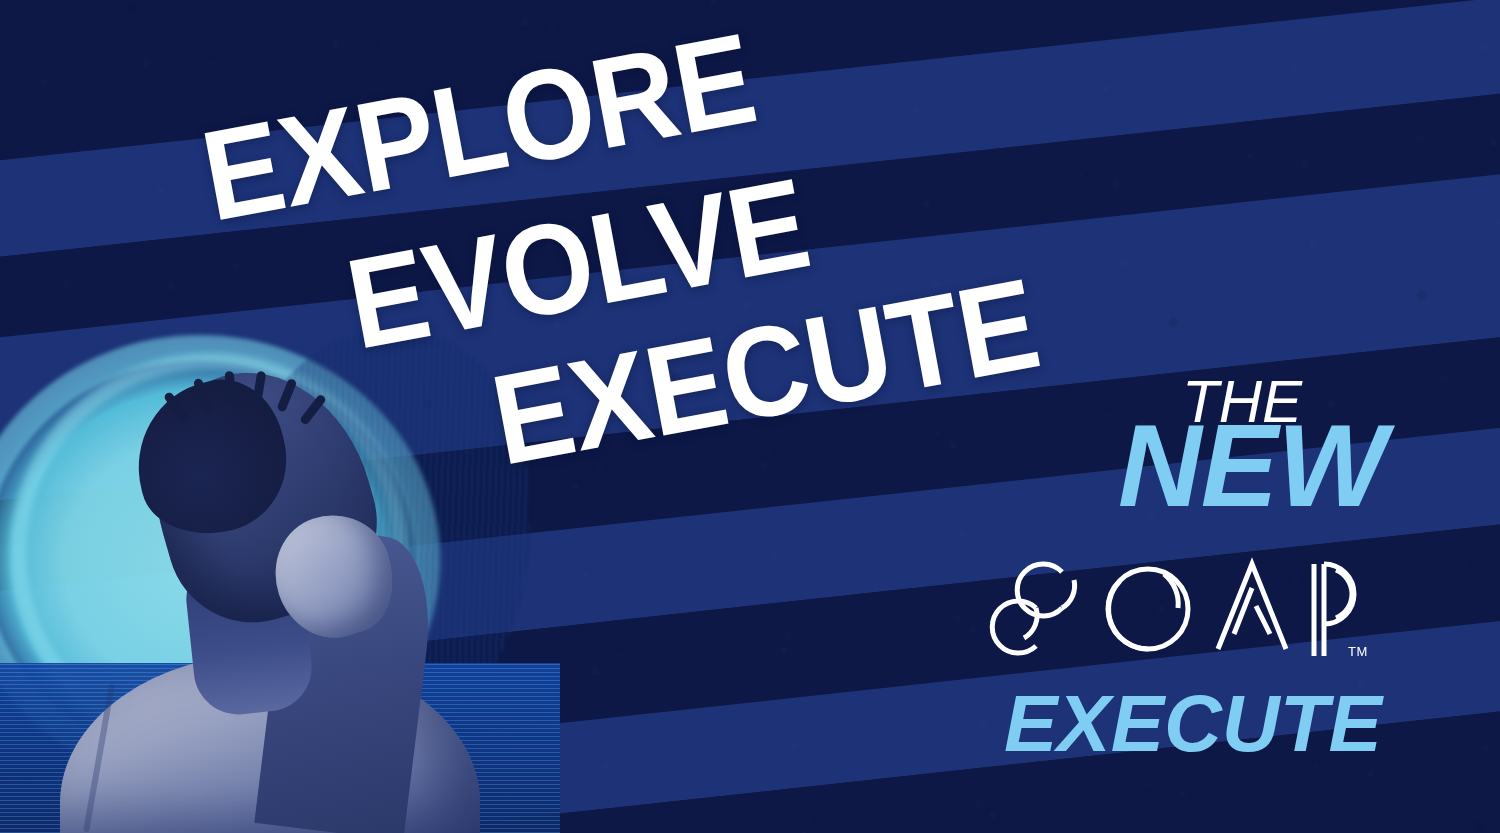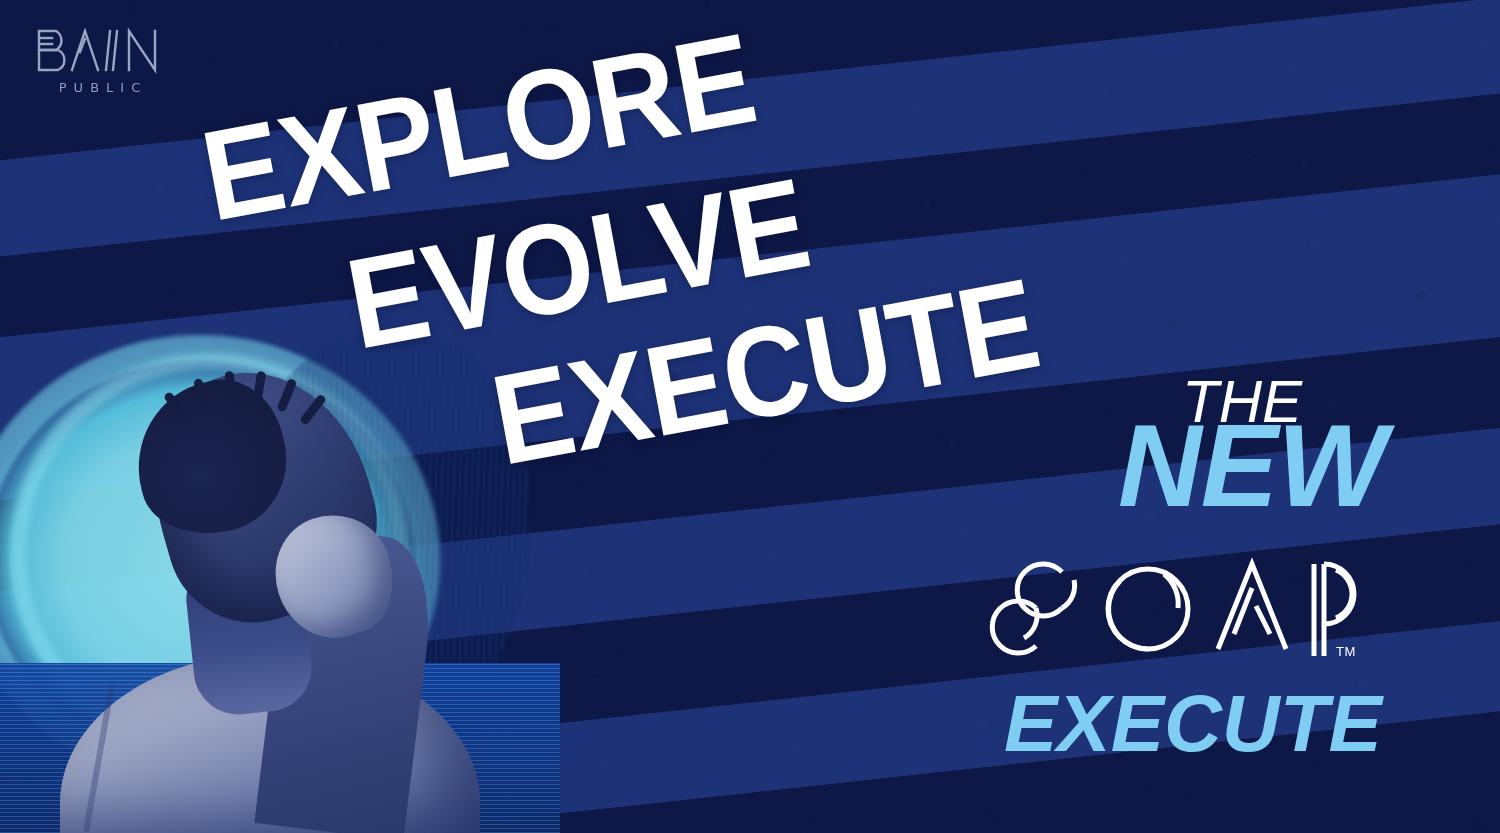--- a/index.html
+++ b/index.html
@@ -294,21 +294,21 @@
     font-family: "Liberation Sans", sans-serif;
   }
   .soap-mark {
     position: absolute;
     left: 6px; top: 178px;
     width: 390px; height: 120px;
   }
   .soap-mark svg { display: block; overflow: visible; }
   .tm {
     position: absolute;
-    left: 340px; top: 272px;
+    left: 352px; top: 272px;
     font-size: 13px;
     color: #ffffff;
     letter-spacing: .5px;
     font-family: "Liberation Sans", sans-serif;
   }
   .approach {
     position: absolute;
     left: 8px; top: 312px;
     font-size: 80px;
     font-weight: 800;
@@ -380,40 +380,20 @@
         <i style="left:26px;  top:8px;  transform:rotate(-20deg);"></i>
         <i style="left:50px;  top:2px;  transform:rotate(-6deg);"></i>
         <i style="left:74px;  top:2px;  transform:rotate(9deg);"></i>
         <i style="left:98px;  top:8px;  transform:rotate(22deg);"></i>
         <i style="left:120px; top:20px; transform:rotate(38deg);"></i>
       </div>
       <div class="p-hand"></div>
     </div>
   </div>
 
-  <div class="logo">
-    <svg width="134" height="46" viewBox="0 0 134 46" fill="none">
-      <g stroke="#99a5c3" stroke-width="2.4" fill="none" stroke-linecap="square">
-
-        <path d="M3 3 h17 a11 11 0 0 1 0 19 h-17 z"></path>
-        <path d="M3 22 h19 a11 11 0 0 1 0 20 h-19 z"></path>
-        <path d="M3 10 h13"></path>
-          <path d="M3 16 h13"></path>
-
-        <path d="M36 42 L49 3 L62 42"></path>
-        <path d="M44 24 L49 11"></path>
-
-        <path d="M74 3 L70 42"></path>
-        <path d="M81 3 L77 42"></path>
-
-        <path d="M93 42 V3 L119 42 V3"></path>
-      </g>
-    </svg>
-    <div class="logo-sub">PUBLIC</div>
-  </div>
 
   <div class="headline">
     <div class="hl hl-explore">EXPLORE</div>
     <div class="hl hl-evolve">EVOLVE</div>
     <div class="hl hl-execute">EXECUTE</div>
   </div>
 
   <div class="lockup">
     <div class="the">THE</div>
     <div class="new">NEW</div>

